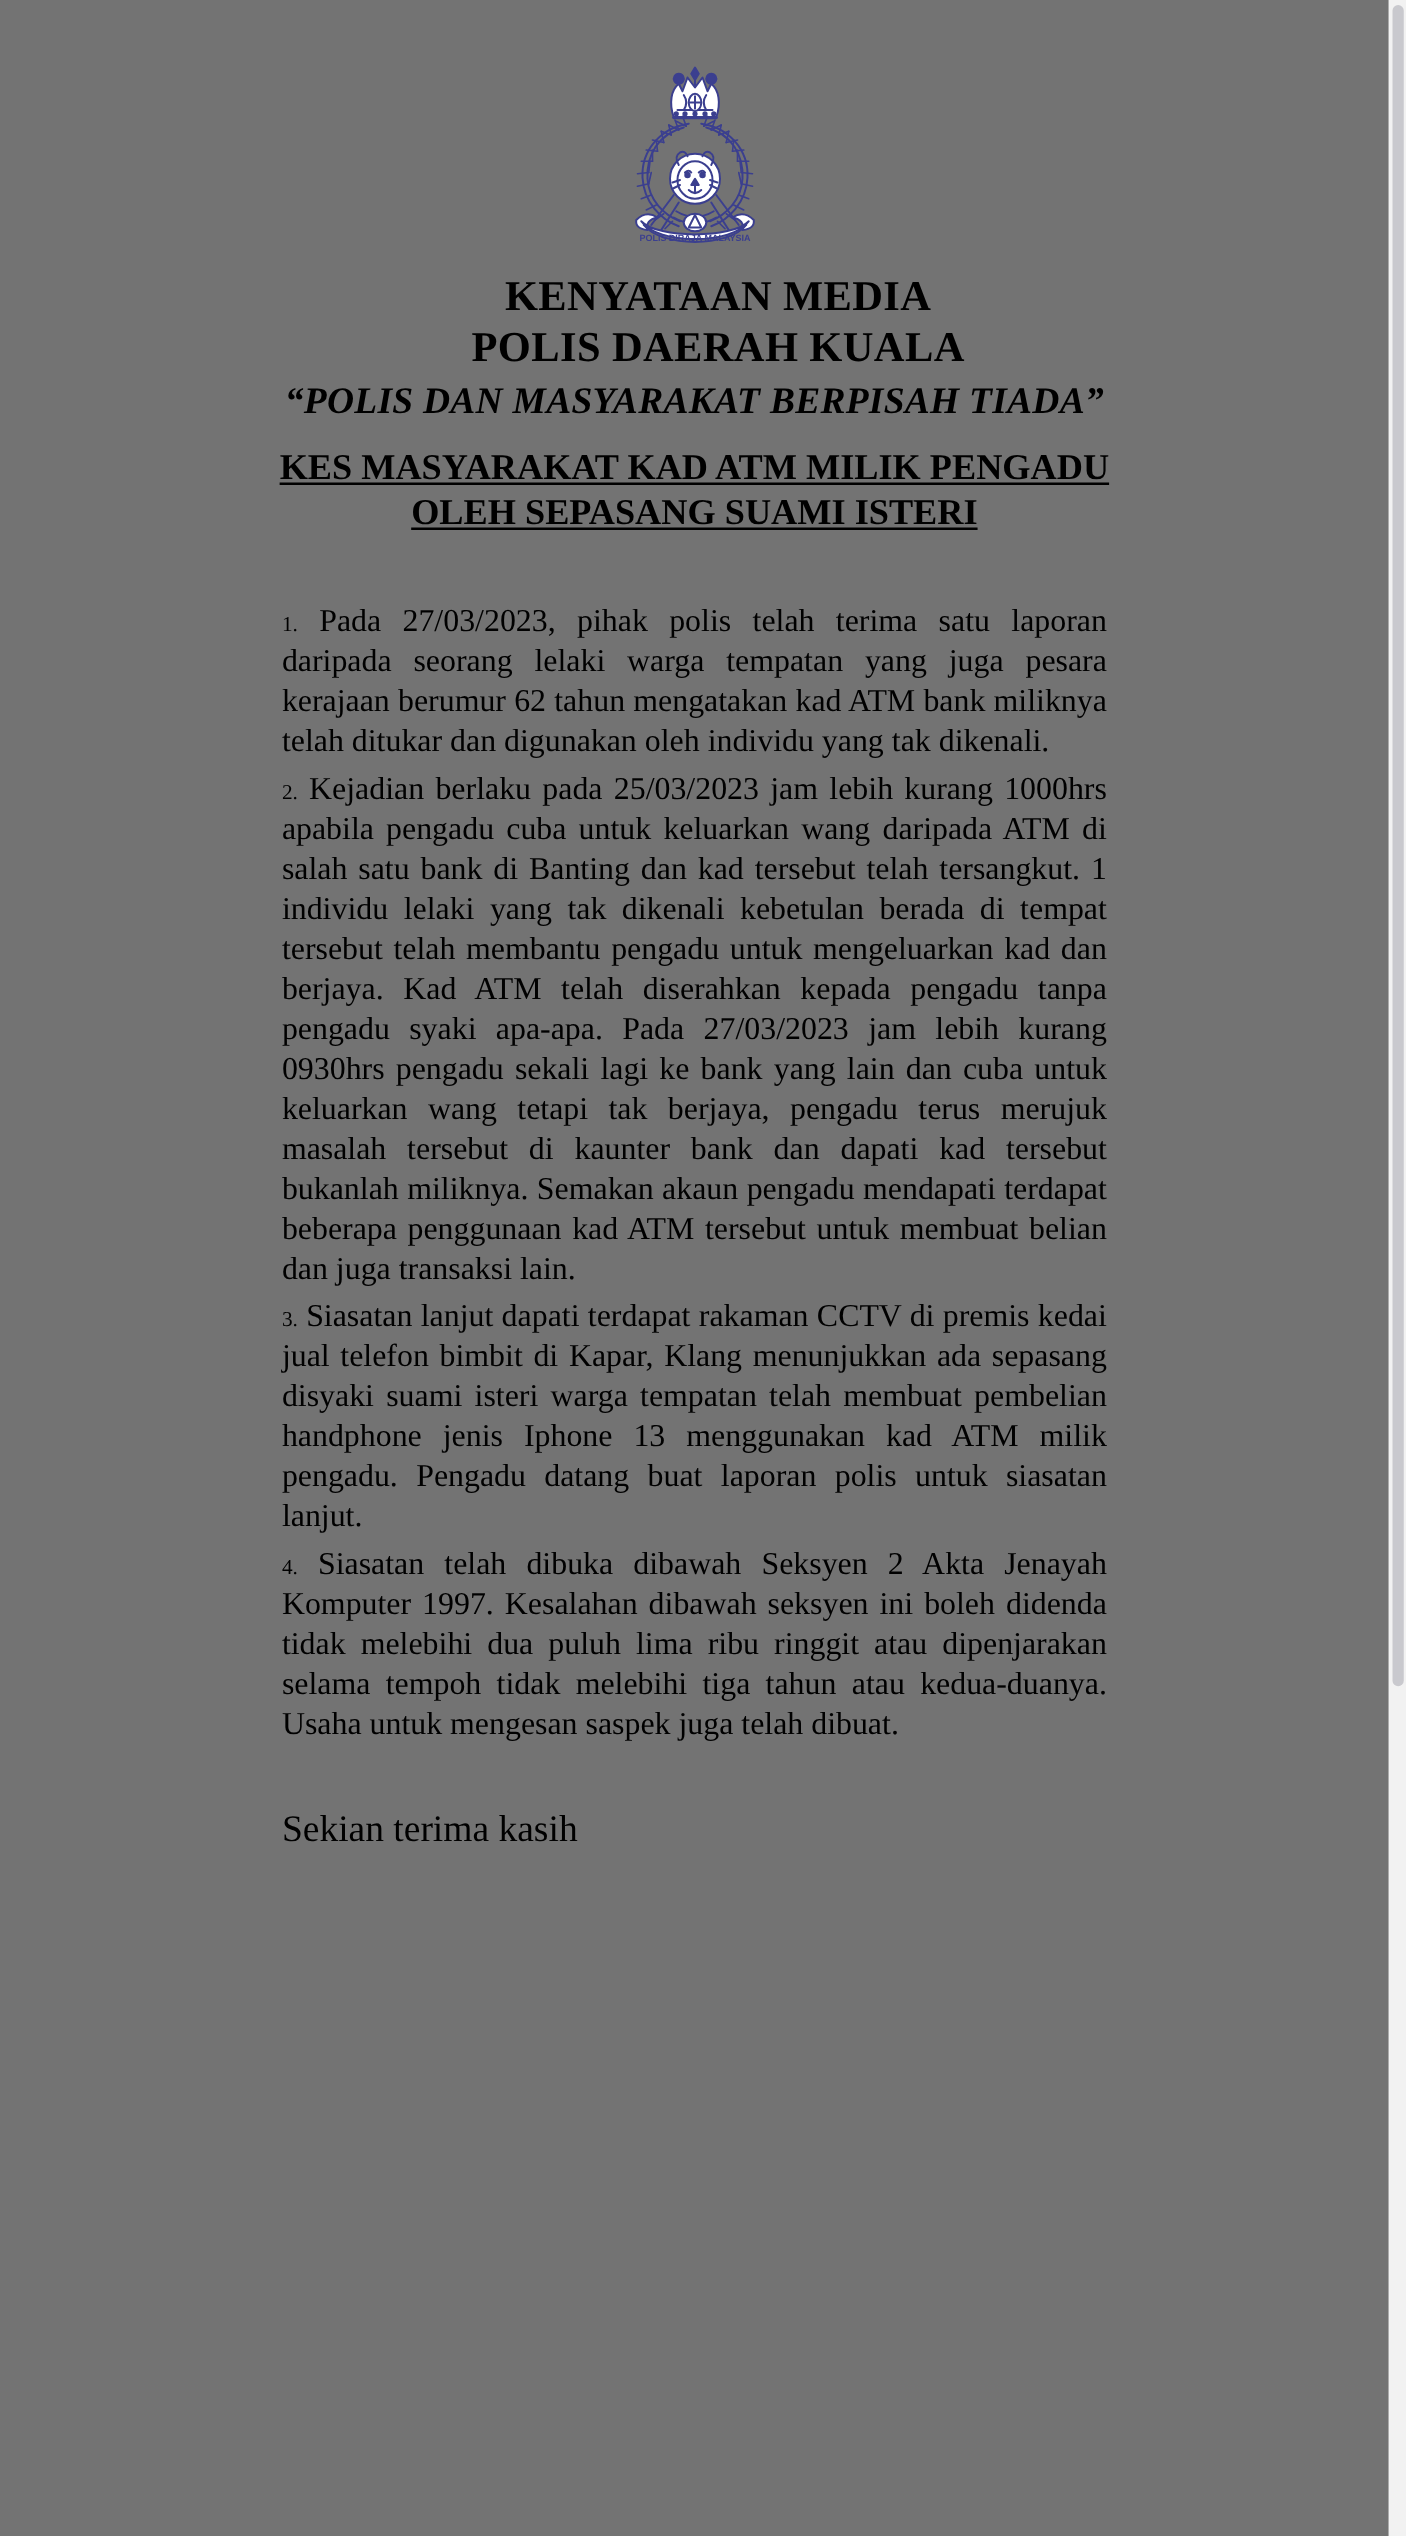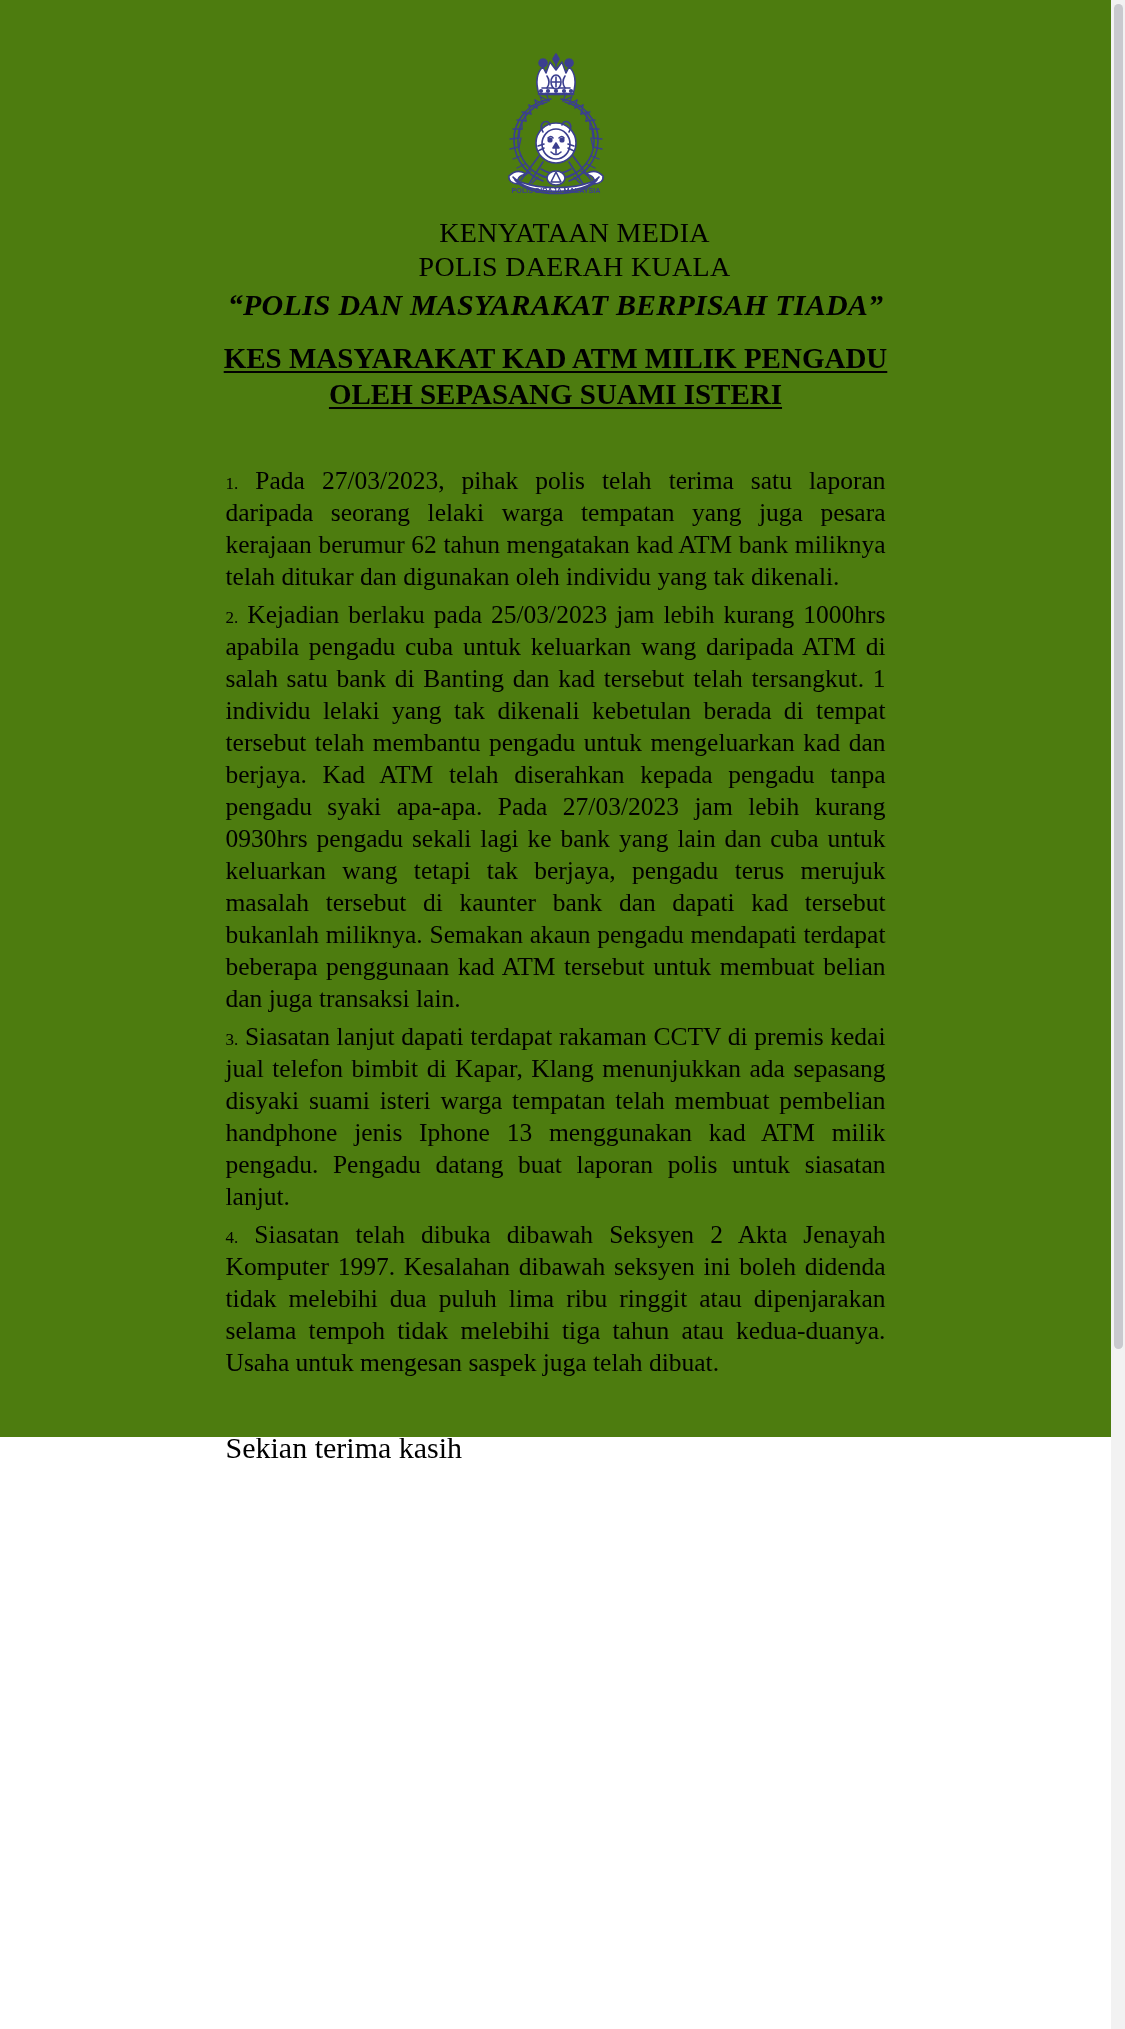--- a/index.html
+++ b/index.html
@@ -15,22 +15,22 @@
     color: #000000;
     position: relative;
     overflow: hidden;
   }
 
   
   #page {
     position: absolute;
     left: 0; top: 0;
     width: 1111px;
-    height: 1437px;
-    background: #4d7c0f;
+    height: 2029px;
+    background: #737373;
     padding: 0;
   }
 
   
   #scroll-gutter {
     position: absolute;
     right: 0; top: 0;
     width: 14px;
     height: 2029px;
     background: #f2f2f2;
@@ -57,22 +57,22 @@
     height: 152px;
     line-height: 0;
   }
 
   
   .head-block {
     text-align: center;
     margin-top: 16px;
   }
   .h-line {
-    font-weight: normal;
-    font-size: 28px;
+    font-weight: bold;
+    font-size: 34px;
     line-height: 1.22;
     letter-spacing: 0.3px;
     font-stretch: condensed;
     margin-left: 38px;
   }
   .h-motto {
     font-weight: bold;
     font-style: italic;
     font-size: 30px;
     line-height: 1.22;

